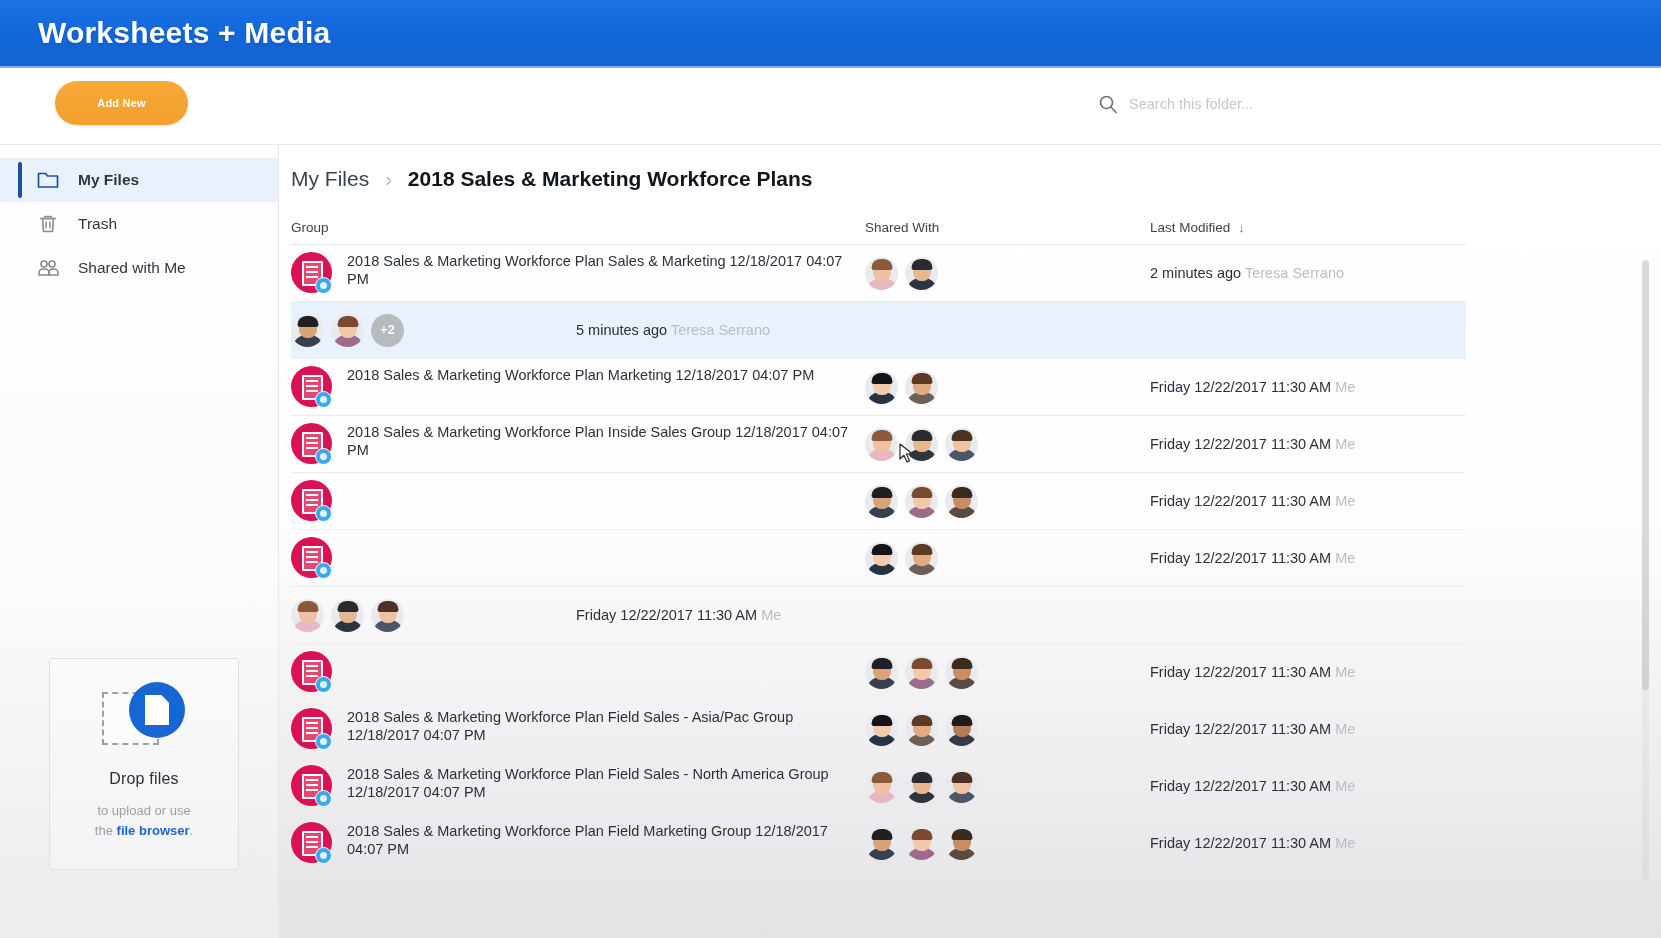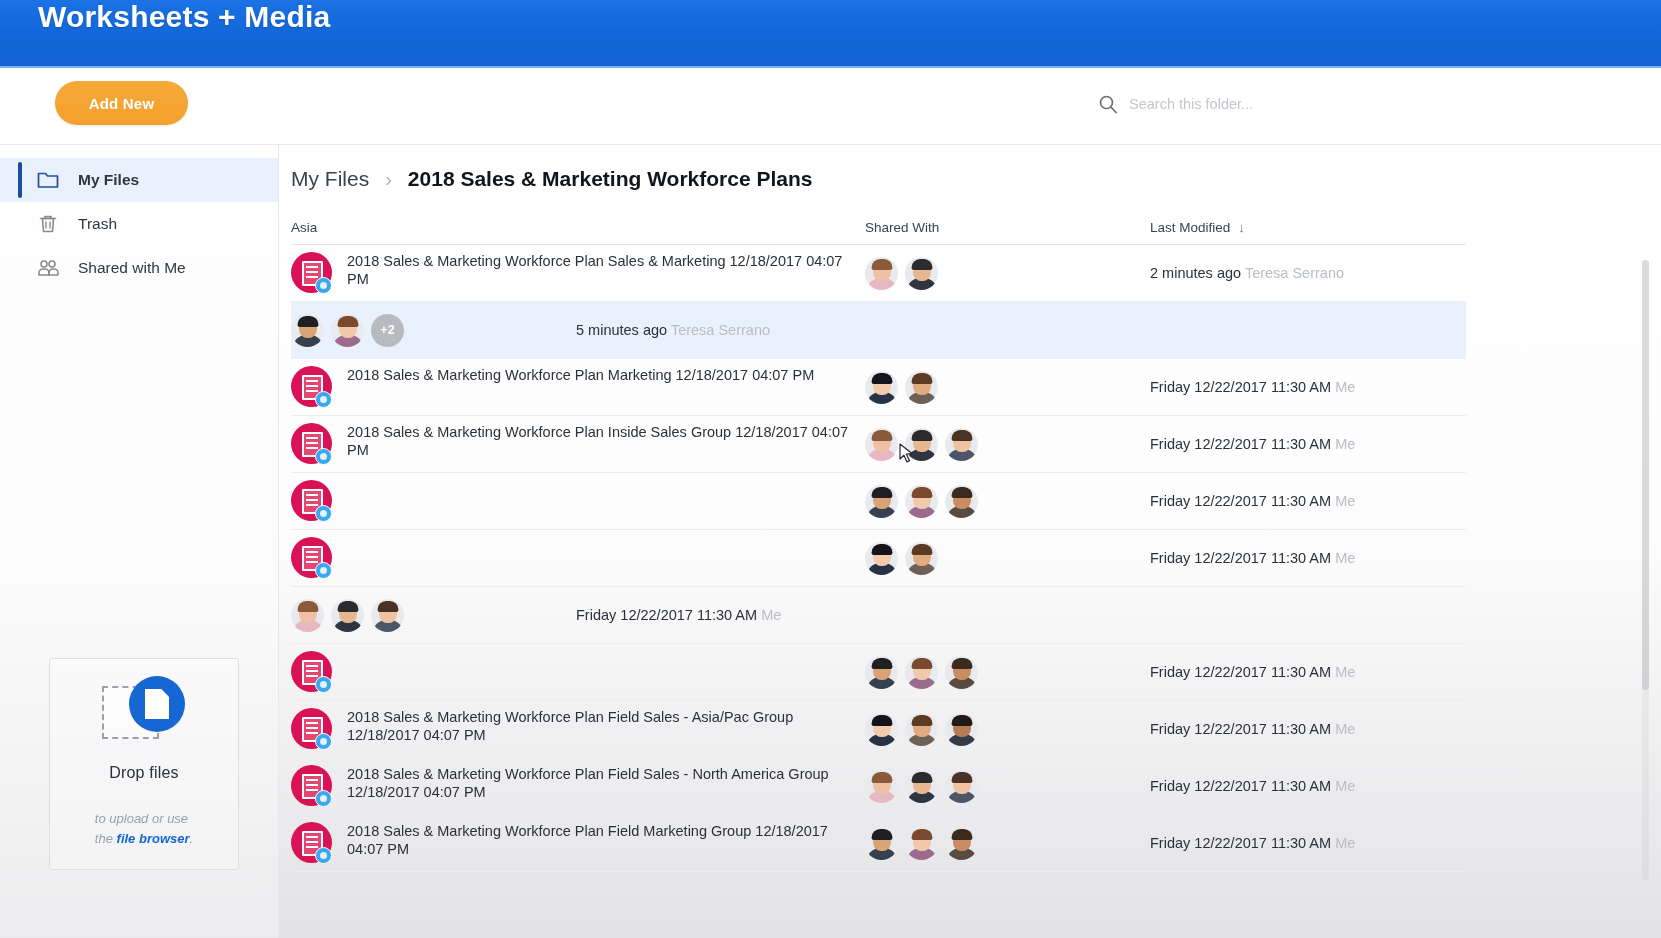--- a/index.html
+++ b/index.html
@@ -9,21 +9,21 @@
     background: #ffffff;
     overflow: hidden;
   }
 
   
   .app-header {
     position: absolute; left: 0; top: 0;
     width: 1661px; height: 68px;
     background: linear-gradient(180deg, #1a72e4 0%, #1266d8 55%, #1463d2 100%);
     border-bottom: 2px solid #78b0f0;
-    display: flex; align-items: flex-start;
+    display: flex; align-items: center;
   }
   .app-title {
     color: #ffffff;
     font-size: 30px;
     font-weight: bold;
     letter-spacing: .2px;
     margin-left: 38px;
     text-shadow: 0 1px 2px rgba(0,0,0,.18);
   }
 
@@ -32,21 +32,21 @@
     position: absolute; left: 0; top: 68px;
     width: 1661px; height: 77px;
     background: #ffffff;
     border-bottom: 1px solid #e6e8ec;
   }
   .add-new-btn {
     position: absolute; left: 55px; top: 13px;
     width: 133px; height: 44px;
     background: linear-gradient(180deg,#f7a93a 0%, #f3a02c 100%);
     border: none; border-radius: 23px;
-    color: #fff; font-size: 15px; font-weight: bold;
+    color: #fff; font-size: 11px; font-weight: bold;
     font-family: "Liberation Sans", sans-serif;
     cursor: pointer;
     letter-spacing: .2px;
     box-shadow: 0 1px 2px rgba(0,0,0,.10);
   }
   .search-wrap {
     position: absolute; left: 1098px; top: 20px;
     display: flex; align-items: center; gap: 11px;
     height: 32px;
   }
@@ -90,21 +90,21 @@
 
   
   .dropzone {
     position: absolute; left: 49px; top: 513px;
     width: 190px; height: 212px;
     border: 1px solid #dedfe2;
     border-radius: 3px;
     background: rgba(255,255,255,.30);
     display: flex; flex-direction: column;
     align-items: center;
-    padding-top: 14px;
+    padding-top: 20px;
     cursor: pointer;
   }
   .dz-art { position: relative; width: 84px; height: 74px; }
   .dz-dashed {
     position: absolute; left: 0; top: 13px;
     width: 57px; height: 53px;
     border: 2px dashed #9aa0aa;
     background: rgba(255,255,255,.4);
   }
   .dz-circle {
@@ -115,22 +115,22 @@
   }
   .dz-doc {
     width: 24px; height: 30px; background: #fff;
     clip-path: polygon(0 0, 68% 0, 100% 26%, 100% 100%, 0 100%);
   }
   .dz-title {
     margin-top: 17px; font-size: 16px; color: #2a2f38;
     letter-spacing: .2px;
   }
   .dz-sub {
-    margin-top: 27px; font-size: 13px; color: #9aa0aa;
-    text-align: left; line-height: 1.55; font-style: italic;
+    margin-top: 13px; font-size: 13px; color: #9aa0aa;
+    text-align: center; line-height: 1.55;
   }
   .dz-link { color: #1666d3; font-weight: bold; }
 
   
   .main {
     position: absolute; left: 279px; top: 145px;
     width: 1382px; height: 793px;
     background: linear-gradient(180deg,#ffffff 0%, #fdfdfd 48%, #e3e3e6 100%);
     overflow: hidden;
   }
@@ -313,21 +313,21 @@
 
 <div class="main">
 
   <div class="breadcrumb">
     <span class="bc-root">My Files</span>
     <span class="bc-sep">›</span>
     <span class="bc-current">2018 Sales &amp; Marketing Workforce Plans</span>
   </div>
 
   <div class="col-head">
-    <div class="ch-name">Asia</div>
+    <div class="ch-name">Group</div>
     <div class="ch-shared">Shared With</div>
     <div class="ch-mod">
       <span>Last Modified</span>
       <span class="sort-arrow">↓</span>
     </div>
   </div>
 
   <div class="rows" id="rows-container">
       <div class="row">
         <div class="cell-name">

